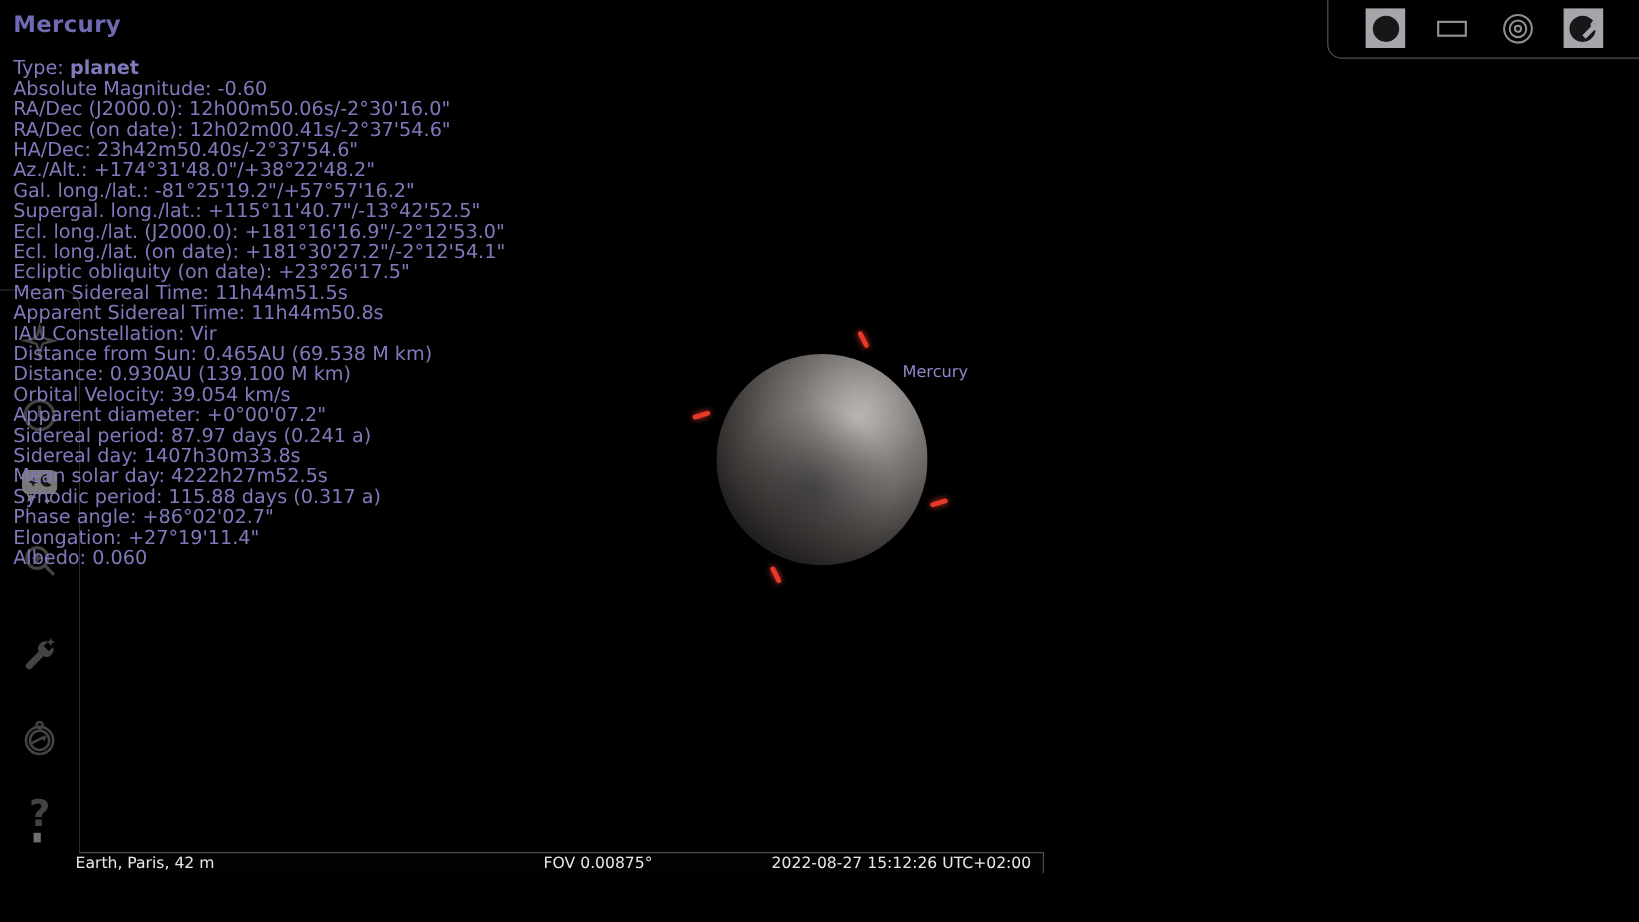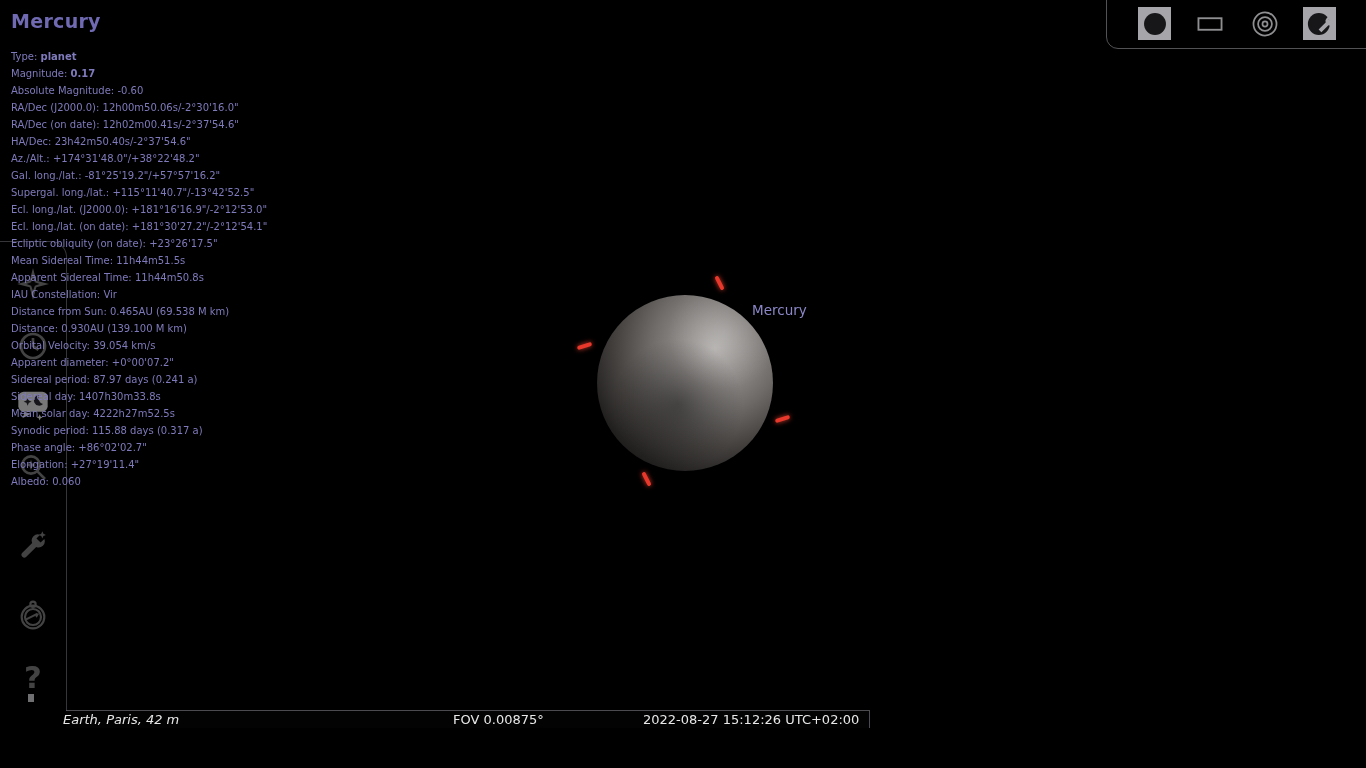--- a/index.html
+++ b/index.html
@@ -3,21 +3,21 @@
 <meta charset="utf-8">
 <style>
   html,body{margin:0;padding:0;background:#000;}
   #screen{position:relative;width:1366px;height:728px;background:#000;overflow:hidden;
           font-family:"DejaVu Sans","Liberation Sans",sans-serif;}
 
   
   .info{position:absolute;left:11px;top:8px;z-index:5;}
   .info h1{margin:0;font-size:19px;line-height:26px;font-weight:bold;color:#6f6ab2;letter-spacing:.3px;}
   .info-lines{margin-top:14px;}
-  .info-line{font-size:10px;line-height:17px;color:#7f7abc;white-space:pre;}
+  .info-line{font-size:16px;line-height:17px;color:#7f7abc;white-space:pre;}
   .info-line b{font-weight:bold;}
 
   
   .planet{position:absolute;left:597px;top:295px;width:176px;height:176px;border-radius:50%;
     background:
       radial-gradient(circle at 46% 62%, rgba(0,0,0,.35) 0%, rgba(0,0,0,0) 45%),
       radial-gradient(circle at 72% 22%, rgba(255,255,255,.14) 0%, rgba(255,255,255,0) 30%),
       radial-gradient(circle at 67% 30%, #b0adab 0%, #938f8d 17%, #6d6a68 38%, #454240 58%, #232120 76%, #0e0d0d 92%);
   }
   .planet-label{position:absolute;left:752px;top:302px;font-size:13.5px;color:#8b87c8;z-index:4;}
@@ -70,21 +70,20 @@
   <div class="bottom-panel"></div>
   <div class="corner-grip"></div>
   <div class="grip-sq" style="left:4px;top:734px;"></div>
   <div class="grip-sq" style="left:25px;top:755px;"></div>
   <div class="grip-dot"></div>
 
   <div class="info">
     <h1>Mercury</h1>
     <div class="info-lines">
         <div class="info-line">Type: <b>planet</b></div>
-        <div class="info-line">Magnitude: <b>0.17</b></div>
         <div class="info-line">Absolute Magnitude: -0.60</div>
         <div class="info-line">RA/Dec (J2000.0): 12h00m50.06s/-2°30'16.0"</div>
         <div class="info-line">RA/Dec (on date): 12h02m00.41s/-2°37'54.6"</div>
         <div class="info-line">HA/Dec: 23h42m50.40s/-2°37'54.6"</div>
         <div class="info-line">Az./Alt.: +174°31'48.0"/+38°22'48.2"</div>
         <div class="info-line">Gal. long./lat.: -81°25'19.2"/+57°57'16.2"</div>
         <div class="info-line">Supergal. long./lat.: +115°11'40.7"/-13°42'52.5"</div>
         <div class="info-line">Ecl. long./lat. (J2000.0): +181°16'16.9"/-2°12'53.0"</div>
         <div class="info-line">Ecl. long./lat. (on date): +181°30'27.2"/-2°12'54.1"</div>
         <div class="info-line">Ecliptic obliquity (on date): +23°26'17.5"</div>
@@ -105,21 +104,21 @@
       </div>
   </div>
 
   <div class="planet"></div>
   <div class="marker" style="left:712px;top:281px;transform:rotate(63deg);"></div>
   <div class="marker" style="left:577px;top:344px;transform:rotate(-17deg);"></div>
   <div class="marker" style="left:775px;top:417px;transform:rotate(-17deg);"></div>
   <div class="marker" style="left:639px;top:477px;transform:rotate(63deg);"></div>
   <div class="planet-label">Mercury</div>
 
-  <div class="status" style="left:63px;font-style:italic;">Earth, Paris, 42 m</div>
+  <div class="status" style="left:63px;">Earth, Paris, 42 m</div>
   <div class="status" style="left:453px;text-align:center;">FOV 0.00875°</div>
   <div class="status" style="left:565px;margin-top:16px;">18.2 FPS</div>
   <div class="status" style="left:643px;">2022-08-27 15:12:26 UTC+02:00</div>
 
   <div class="tr-panel" id="tr-panel">
       <div class="tr-btn toggled" style="left: 31px;">
         <svg viewBox="0 0 26 26">
           <circle cx="13" cy="13" r="9.5" fill="#17171a"></circle>
         </svg>
       </div>

